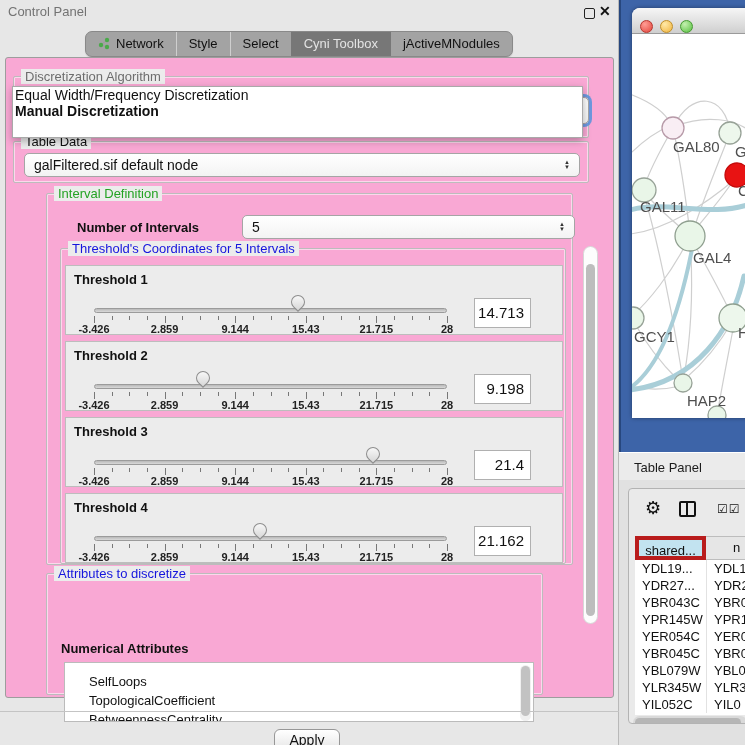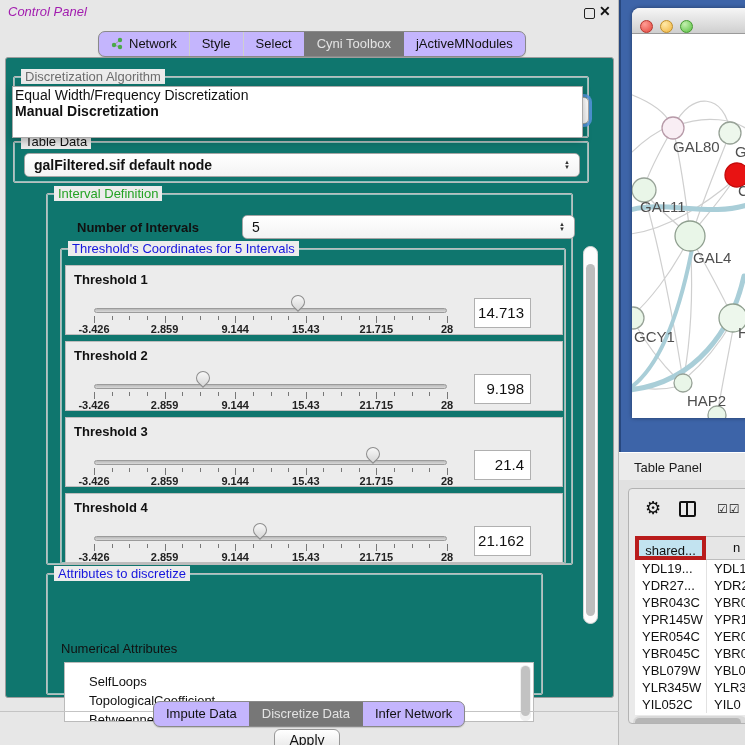--- a/index.html
+++ b/index.html
@@ -4,39 +4,39 @@
 <style>
   * { margin:0; padding:0; box-sizing:border-box; }
   html,body { width:745px; height:745px; overflow:hidden;
     font-family:"Liberation Sans", sans-serif; background:#e7e7e7; }
   #stage { position:relative; width:745px; height:745px; }
 
   
   .left-panel { position:absolute; left:0; top:0; width:619px; height:745px;
     background:#e7e7e7; border-right:1px solid #b9b9b9; }
   .cp-titlebar { position:absolute; left:0; top:0; width:619px; height:24px; }
-  .cp-title { position:absolute; left:8px; top:4px; font-size:13px; color:#a21caf;font-style:italic; }
+  .cp-title { position:absolute; left:8px; top:4px; font-size:13px; color:#737373; }
   .float-icon { position:absolute; left:584px; top:8px; width:11px; height:11px;
     border:1.5px solid #222; border-radius:2px; }
   .close-icon { position:absolute; left:599px; top:3px; font-size:14px; font-weight:bold; color:#111; }
 
-  .seg-tabs { position:absolute; display:inline-flex; background:#c4b5fd;
+  .seg-tabs { position:absolute; display:inline-flex; background:#a3a3a3;
     border:1px solid #898989; border-radius:7px; overflow:hidden;
-    box-shadow:0 1px 1px rgba(0,0,0,.15);margin-left:13px; }
+    box-shadow:0 1px 1px rgba(0,0,0,.15); }
   .seg { padding:4px 12px 5px 12px; font-size:13px; color:#111; white-space:nowrap;
     border-left:1px solid #cfcfcf; display:flex; align-items:center; gap:5px; }
   .seg:first-child { border-left:none; }
   .seg.selected { background:#777777; color:#e3e3e3; border-left-color:#777; }
   .seg.selected + .seg { border-left-color:#777; }
   .top-tabs { left:85px; top:31px; }
   .bottom-tabs { left:140px; top:701px; }
   .tabs-sep-line { position:absolute; left:0; top:711px; width:619px; height:1px; background:#c4c4c4; }
 
   .content-panel { position:absolute; left:5px; top:57px; width:609px; height:641px;
-    background:#0f766e; border:1px solid #9d9d9d; border-radius:3px; }
+    background:#f9a8d4; border:1px solid #9d9d9d; border-radius:3px; }
 
   
   .group { position:absolute; border:1px solid #bcbcbc; border-radius:2px;
     box-shadow:inset 0 0 0 1px rgba(255,255,255,.55); }
   .group-title { position:absolute; top:-8px; left:7px; padding:0 4px;
     background:#ececec; font-size:13px; }
   .t-gray  { color:#6d6d6d; }
   .t-black { color:#111; }
   .t-green { color:#24a324; }
   .t-blue  { color:#1515dd; }
@@ -76,21 +76,21 @@
   .tick.minor { height:4px; }
   .tick.major { height:7px; }
   .th-ticklabels { position:absolute; left:28px; top:57px; width:353px; height:12px; }
   .ticklabel { position:absolute; transform:translateX(-50%); font-size:11px;
     font-weight:bold; color:#222; white-space:nowrap; }
   .th-value { position:absolute; left:408px; top:32px; width:57px; height:30px;
     background:#fff; border:1px solid #b0b0b0; font-size:15px; color:#111;
     text-align:right; padding-right:6px; line-height:28px; }
 
   
-  .attr-header { position:absolute; left:55px; top:583px; font-size:13px; font-weight:normal; color:#111; }
+  .attr-header { position:absolute; left:55px; top:583px; font-size:13px; font-weight:bold; color:#111; }
   .attr-list { position:absolute; left:58px; top:604px; width:470px; height:60px;
     background:#fff; border:1px solid #bbb; overflow:hidden; padding-top:9px; }
   .attr-item { font-size:13px; color:#111; padding-left:24px; height:19px; line-height:19px; }
   .attr-scroll { position:absolute; right:2px; top:2px; width:11px; height:56px;
     background:#f0f0f0; border-radius:6px; }
   .attr-scroll-thumb { position:absolute; left:1px; top:1px; width:9px; height:50px;
     background:#c2c2c2; border-radius:5px; }
 
   .apply-btn { position:absolute; left:268px; top:671px; width:66px; height:22px;
     background:linear-gradient(#ffffff,#e6e6e6); border:1px solid #979797; border-radius:6px;
@@ -178,21 +178,21 @@
 
     <div class="content-panel">
 
       <div class="group" style="left:7px; top:18px; width:576px; height:62px;">
         <span class="group-title t-gray">Discretization Algorithm</span>
       </div>
       <div class="combo focus-ring" style="left:17px; top:39px; width:566px; height:27px;"></div>
 
       <div class="group" style="left:7px; top:83px; width:576px; height:42px;">
         <span class="group-title t-black">Table Data</span>
-        <div class="combo" style="left:10px; top:11px; width:556px; height:24px;font-weight:bold;">
+        <div class="combo" style="left:10px; top:11px; width:556px; height:24px;">
           <span>galFiltered.sif default node</span>
           <span class="stepper">
             <span>▲</span>
               <span>▼</span>
           </span>
         </div>
       </div>
 
       <div class="v-scroll-track">
         <div class="v-scroll-thumb"></div>
@@ -380,31 +380,20 @@
 
       <button class="apply-btn">Apply</button>
     </div>
 
     <div class="popup">
       <div class="popup-item">Equal Width/Frequency Discretization</div>
       <div class="popup-item bold">Manual Discretization</div>
     </div>
 
     <div class="tabs-sep-line"></div>
-    <div class="seg-tabs bottom-tabs">
-      <div class="seg">
-        <span>Impute Data</span>
-      </div>
-      <div class="seg selected">
-        <span>Discretize Data</span>
-      </div>
-      <div class="seg">
-        <span>Infer Network</span>
-      </div>
-    </div>
   </div>
 
   <div class="right-blue"></div>
   <div class="right-blue-edge"></div>
 
   <div class="net-window">
     <div class="net-titlebar">
       <div class="traffic tl-red"></div>
       <div class="traffic tl-yellow"></div>
       <div class="traffic tl-green"></div>

